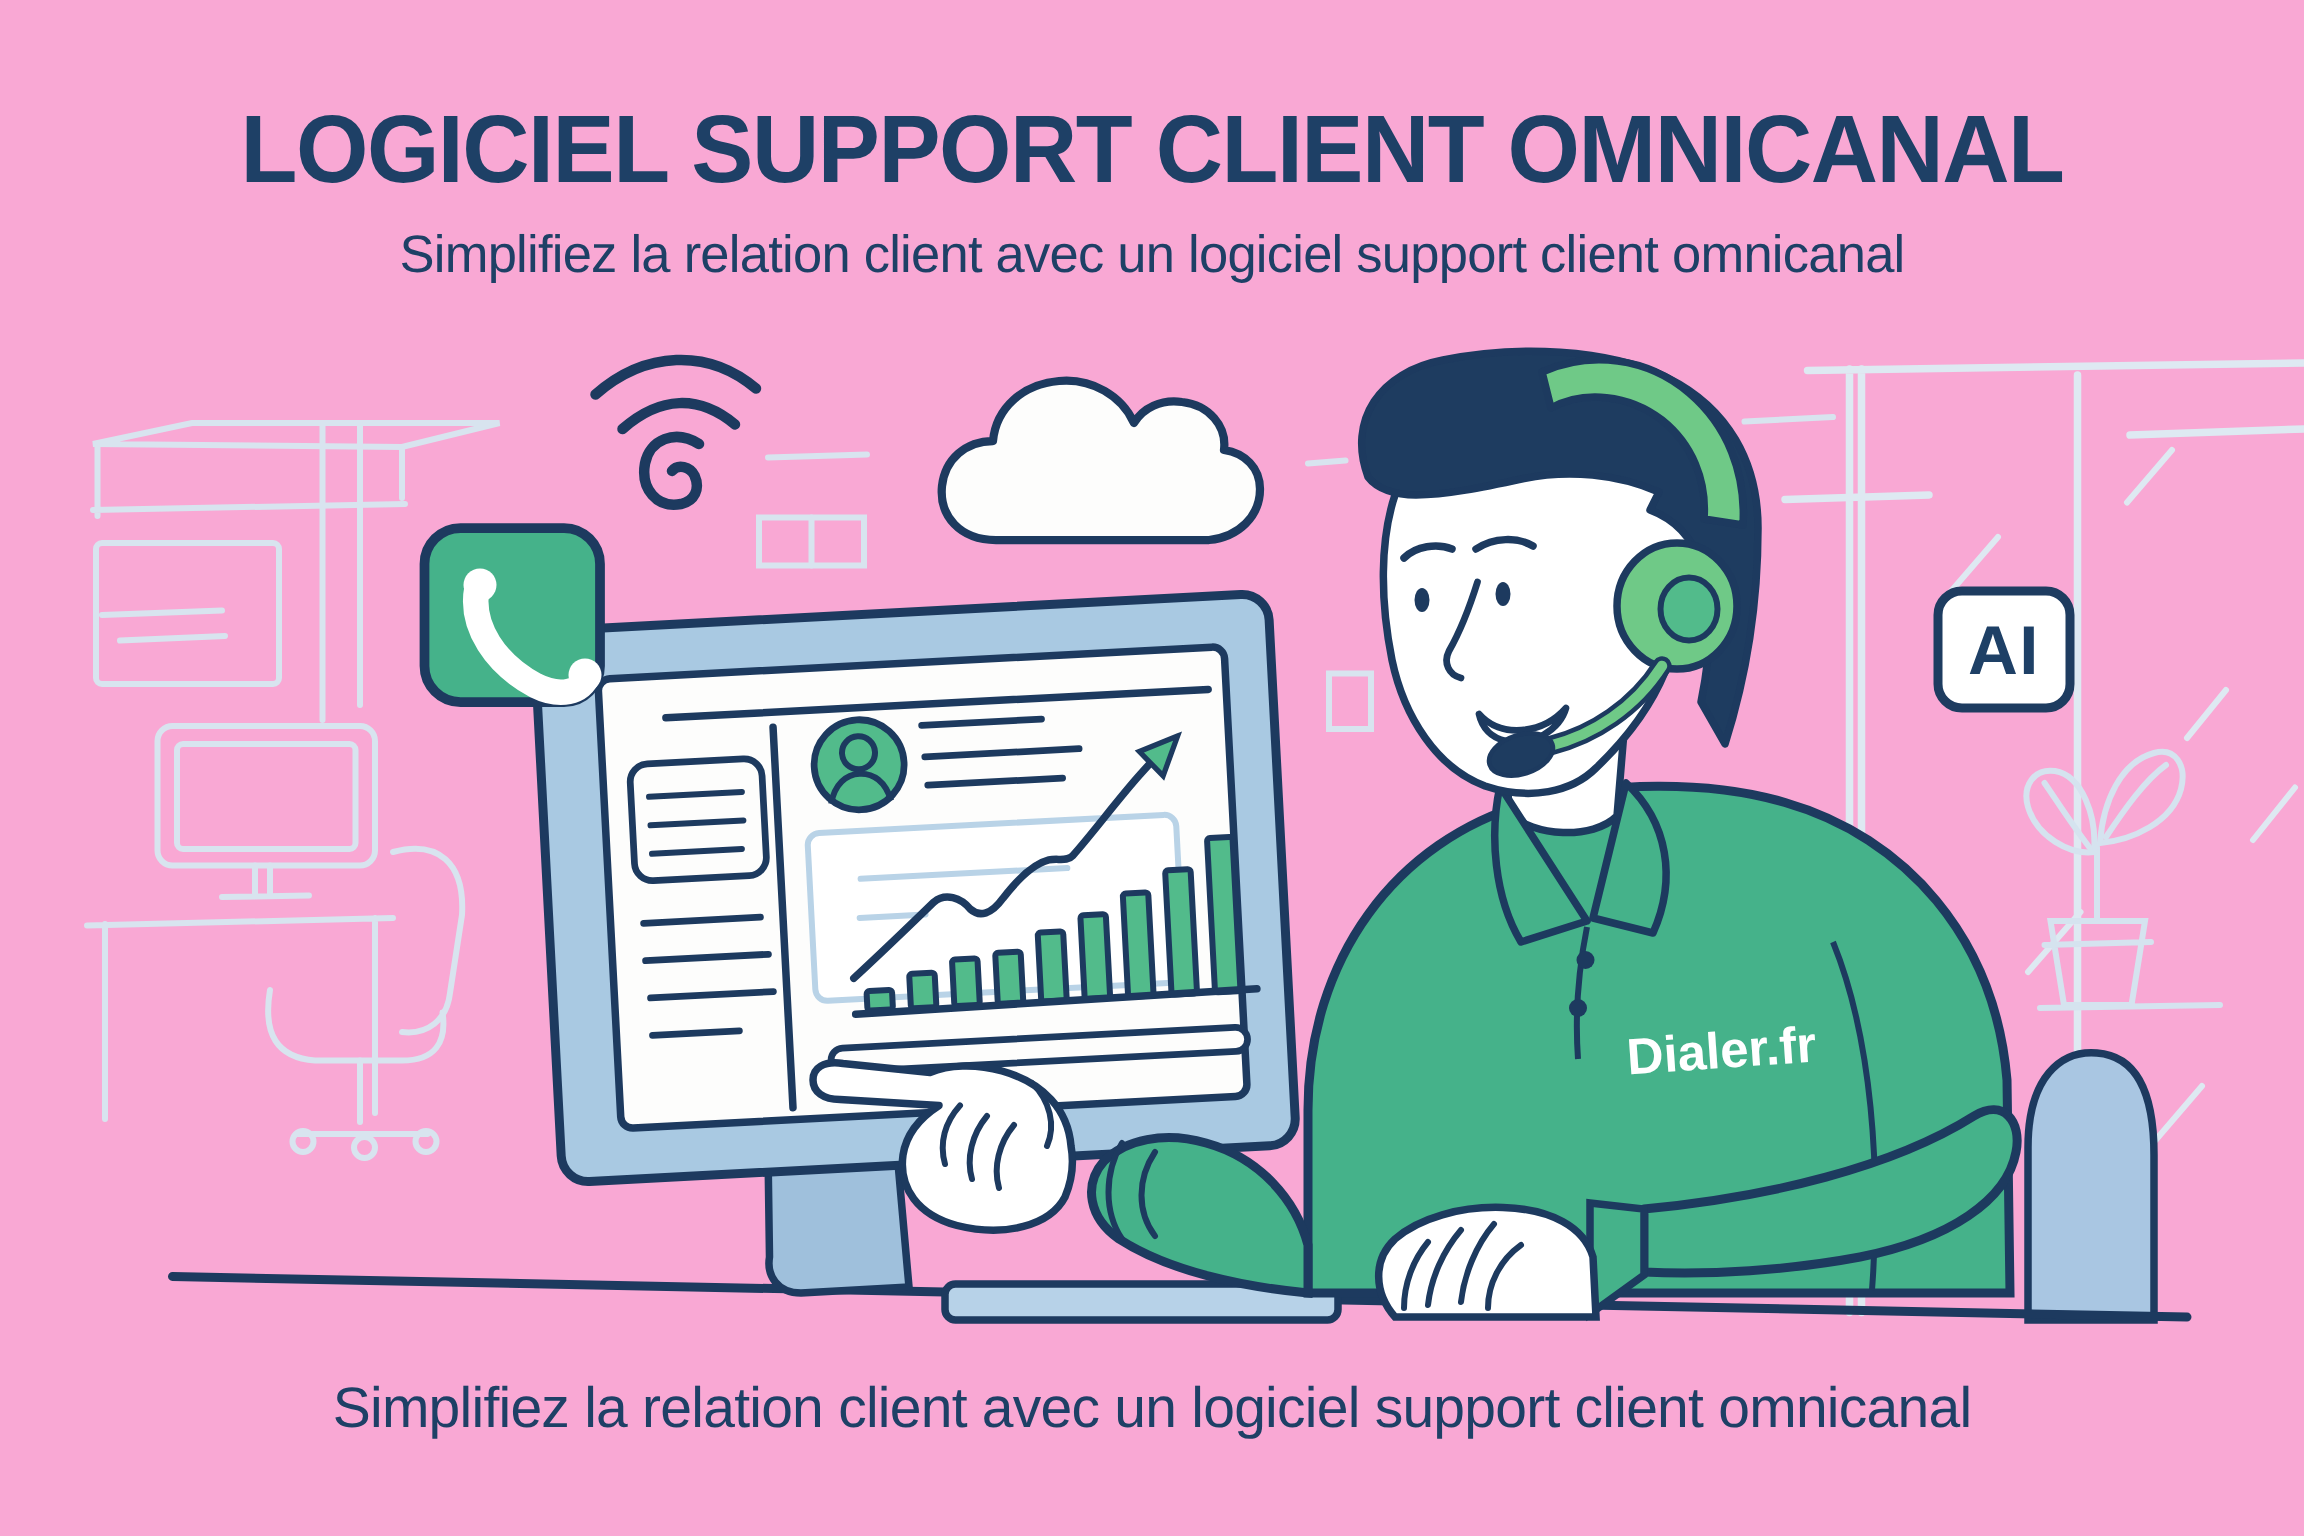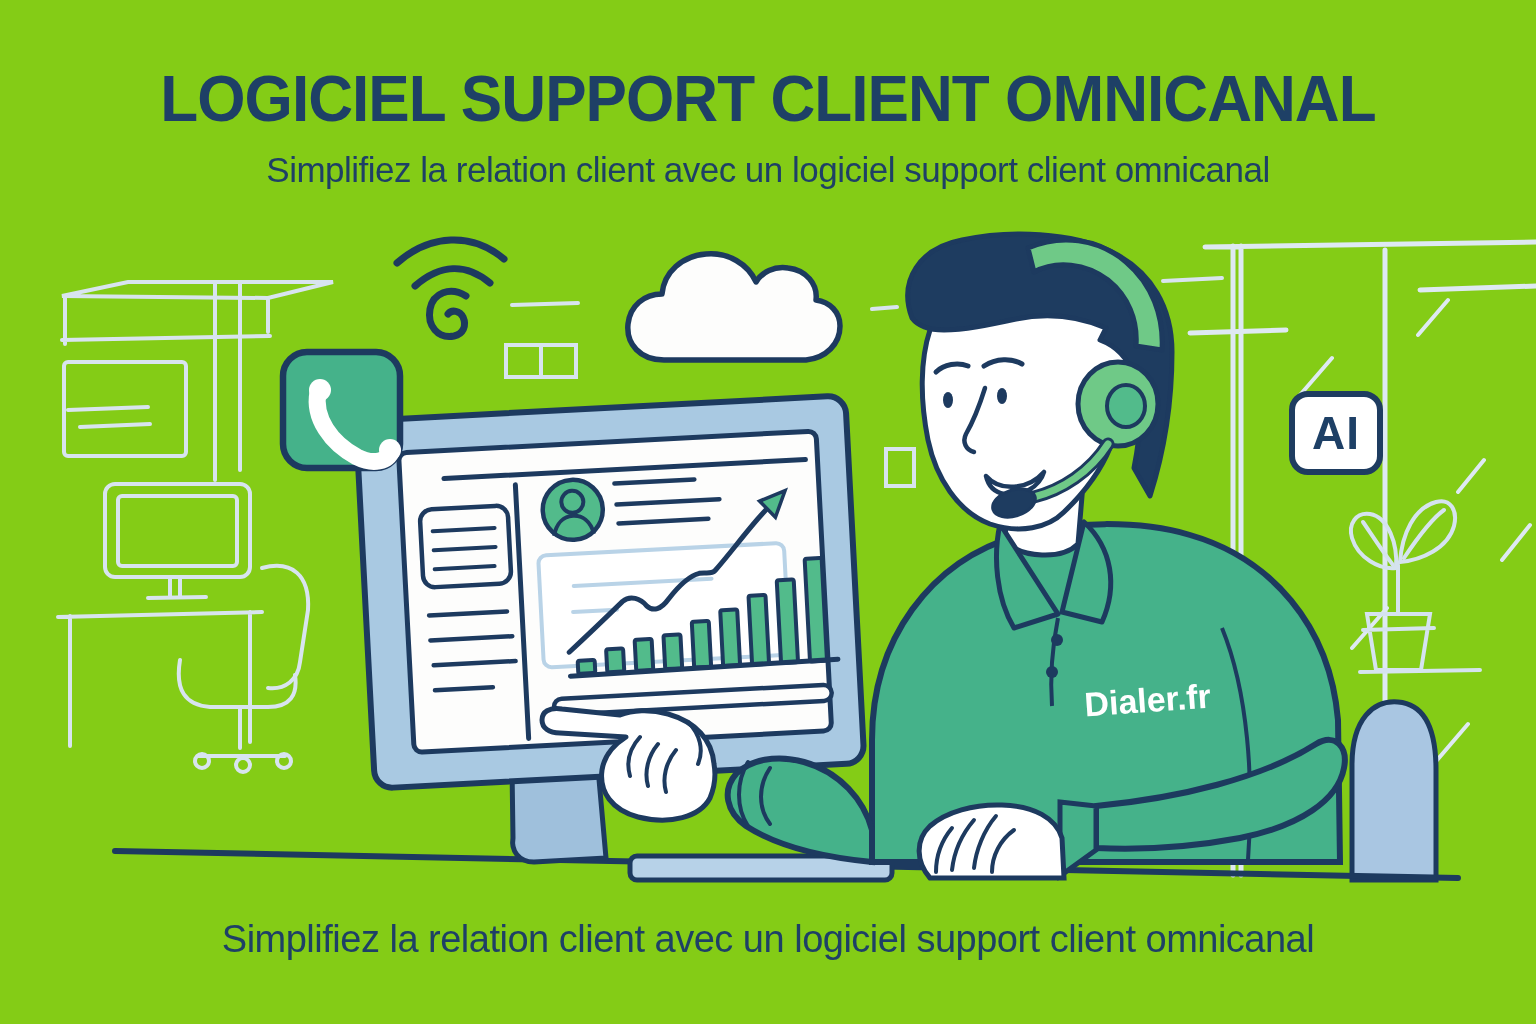--- a/index.html
+++ b/index.html
@@ -1,18 +1,18 @@
 <!DOCTYPE html>
 <html><head>
 <meta charset="utf-8">
 <style>
   html,body{margin:0;padding:0;}
   body{width:1536px;height:1024px;overflow:hidden;background:#fdfdfb;
        font-family:"Liberation Sans", sans-serif;}
-  .canvas{position:relative;width:1536px;height:1024px;background:#84cc16;}
+  .canvas{position:relative;width:1536px;height:1024px;background:#f9a8d4;}
   .headline{position:absolute;top:62px;left:0;width:1536px;text-align:center;
             color:#1e4066;font-weight:700;font-size:64px;letter-spacing:-1px;
             transform:scaleX(0.97);margin:0;}
   .sub{position:absolute;top:150px;left:0;width:1536px;text-align:center;
        color:#1e4066;font-weight:400;font-size:35px;letter-spacing:-0.5px;margin:0;}
   .footer-caption{position:absolute;top:918px;left:0;width:1536px;text-align:center;
        color:#1e4066;font-weight:400;font-size:38px;letter-spacing:-0.5px;margin:0;}
   svg.scene{position:absolute;left:0;top:0;}
   .shirt-logo{font-family:"Liberation Sans", sans-serif;font-weight:700;font-size:34px;}
   .ai-label{font-family:"Liberation Sans", sans-serif;font-weight:700;font-size:46px;letter-spacing:1px;}

